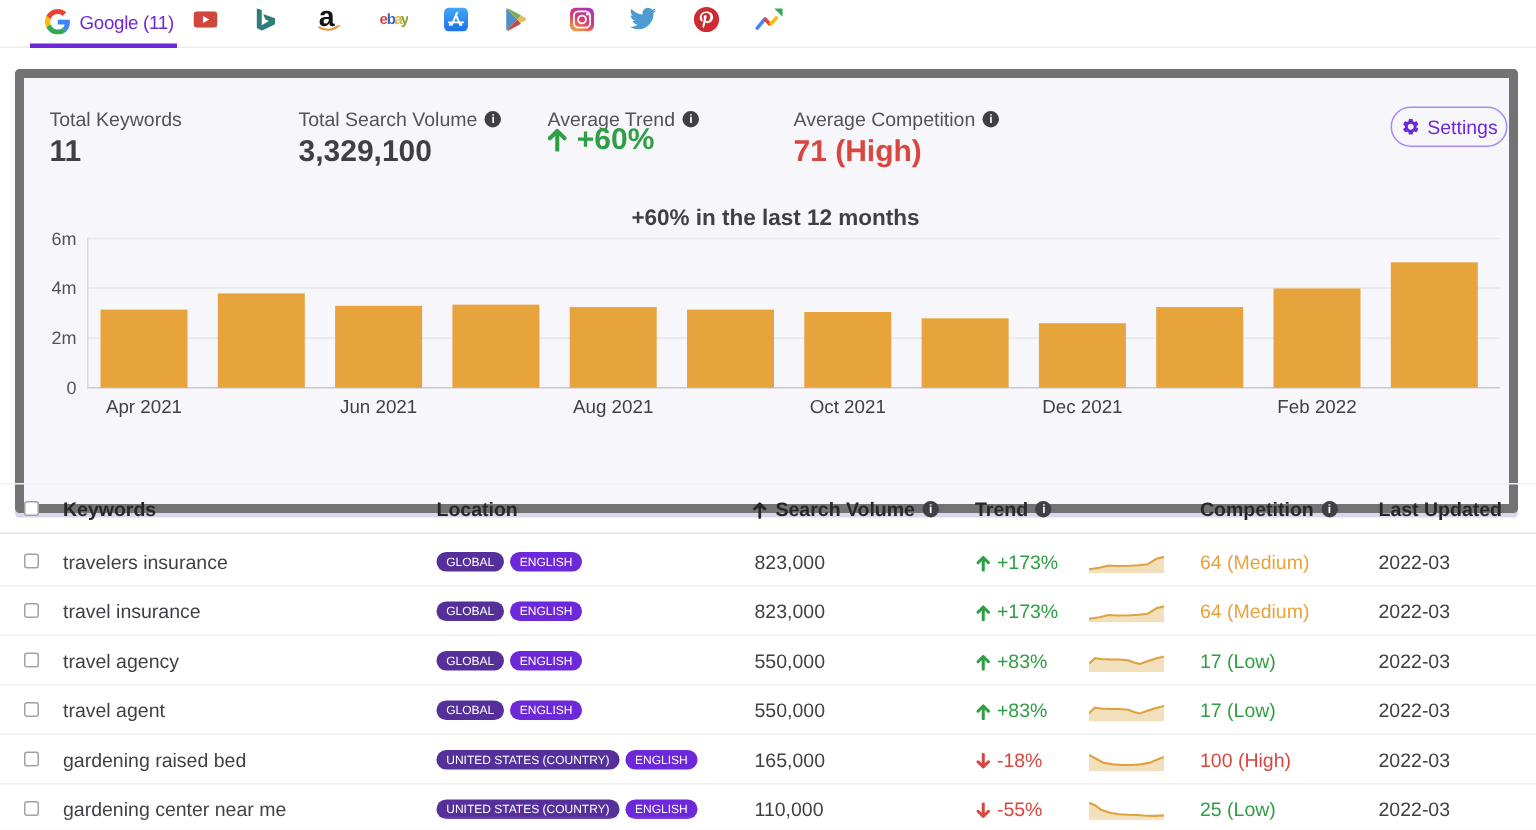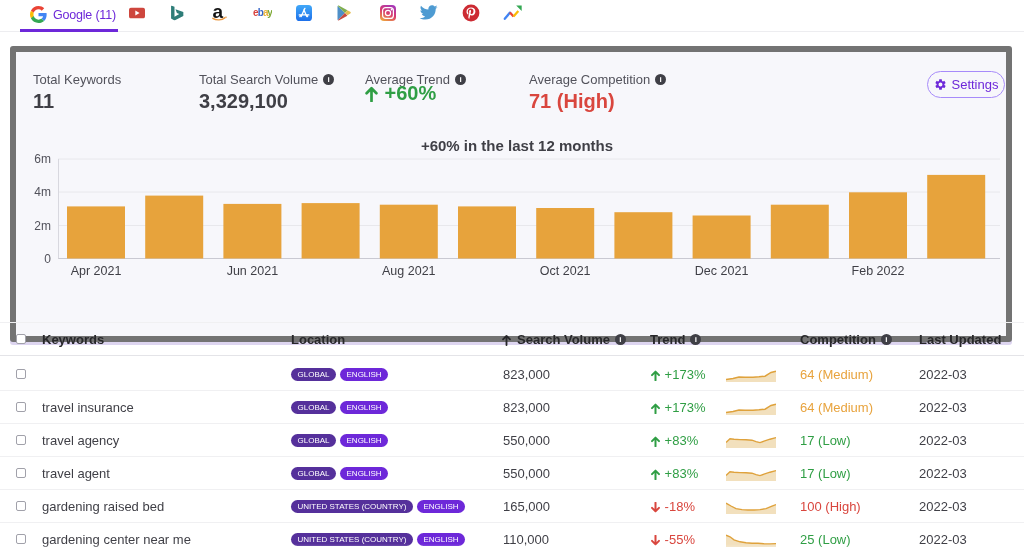--- a/index.html
+++ b/index.html
@@ -179,20 +179,21 @@
 <div class="th" style="left:291px; top:332px;">Location</div>
 <div class="th" style="left:501px; top:332px;"><svg width="11" height="12" viewBox="0 0 12 13">
         <path d="M6 12 V2.2 M2.2 5.8 L6 2 L9.8 5.8" stroke="#27272A" stroke-width="2" fill="none" stroke-linecap="round" stroke-linejoin="round"></path>
       </svg> Search Volume <span class="info">i</span></div>
 <div class="th" style="left:650px; top:332px;">Trend <span class="info">i</span></div>
 <div class="th" style="left:800px; top:332px;">Competition <span class="info">i</span></div>
 <div class="th" style="left:919px; top:332px;">Last Updated</div>
 
 <div class="row" style="top:358px;">
   <div class="cb"></div>
+  <div class="td" style="left:42px;">travelers insurance</div>
   <div class="bwrap">
         <span class="badge bdark">GLOBAL</span>
         <span class="badge blight">ENGLISH</span>
       </div>
   <div class="td" style="left:503px;">823,000</div>
   <div class="td green" style="left:650px;"><svg class="aup" width="11" height="11" viewBox="0 0 12 12">
           <path d="M6 11.2 V2 M2.2 5.6 L6 1.8 L9.8 5.6" stroke="#2F9E44" stroke-width="2.2" fill="none" stroke-linecap="round" stroke-linejoin="round"></path>
         </svg> +173%</div>
   <svg class="spark" width="50" height="15" viewBox="0 0 50 15">
         <path d="M0 12.5 L7 11.5 L13 10 L19 10.3 L27 10.2 L33 9.8 L39 9.2 L45 5.5 L50 4.2 L50 15 L0 15 Z" fill="#F2E0BD"></path>

